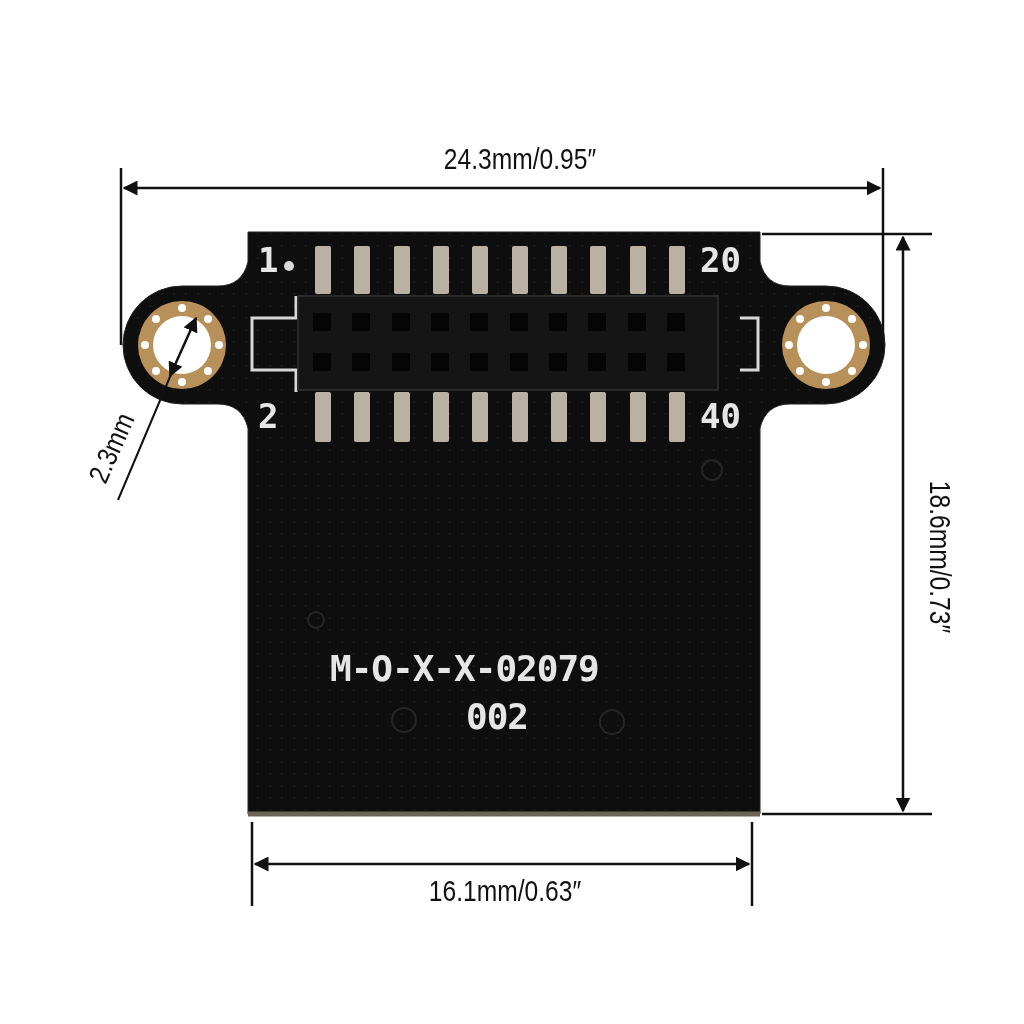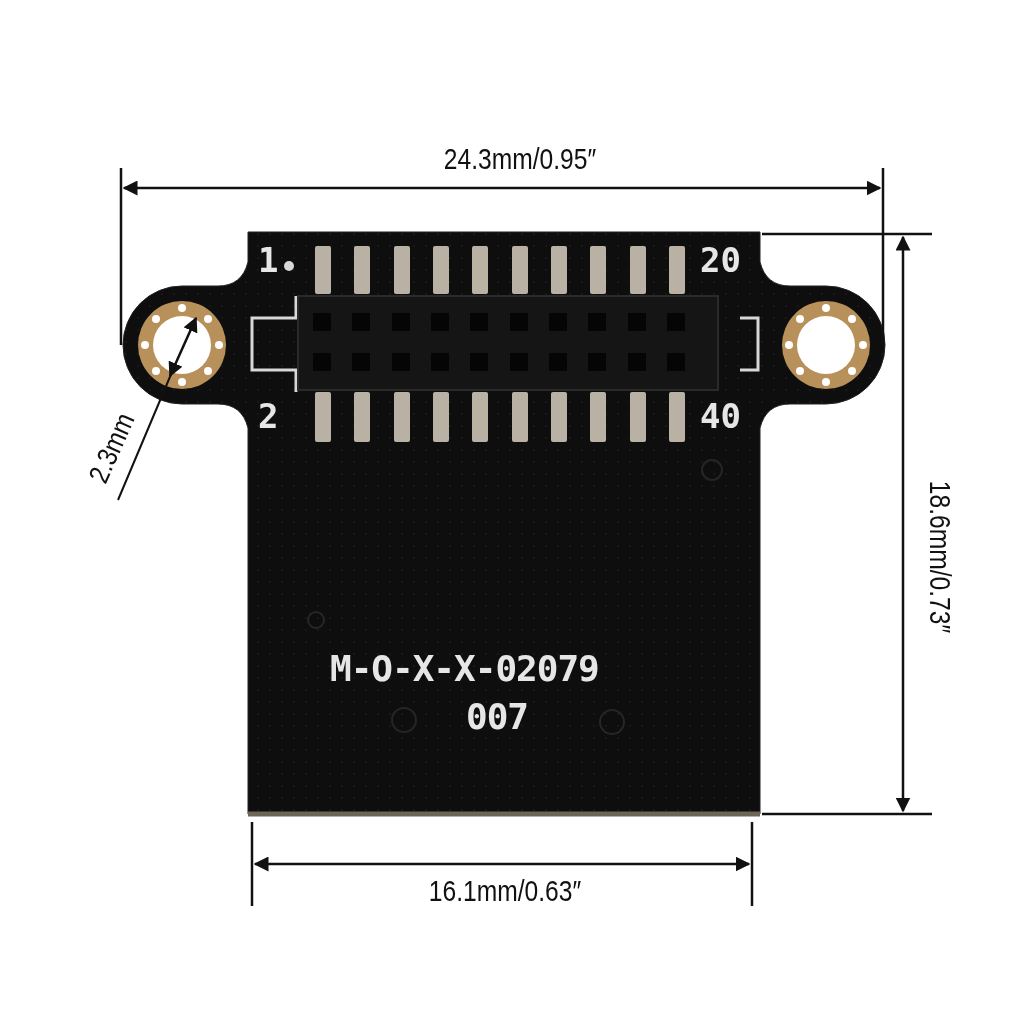--- a/index.html
+++ b/index.html
@@ -149,18 +149,18 @@
     <line x1="172" y1="372" x2="118" y2="500" stroke-width="2"></line>
   </g>
 </svg>
 
 <div class="silk" style="left:258px;top:240px;font-size:34px;">1</div>
 <div class="silk" style="left:700px;top:240px;font-size:34px;">20</div>
 <div class="silk" style="left:258px;top:396px;font-size:34px;">2</div>
 <div class="silk" style="left:700px;top:396px;font-size:34px;">40</div>
 
 <div class="silk" style="left:322px;top:648px;font-size:36px;letter-spacing:-1px;margin-left:8px;">M-O-X-X-02079</div>
-<div class="silk" style="left:466px;top:696px;font-size:36px;letter-spacing:-1px;">007</div>
+<div class="silk" style="left:466px;top:696px;font-size:36px;letter-spacing:-1px;">002</div>
 
 <div class="dim-text" style="left:380px;top:142px;width:280px;text-align:center;">24.3mm/0.95″</div>
 <div class="dim-text" style="left:370px;top:874px;width:270px;text-align:center;">16.1mm/0.63″</div>
 <div class="dim-text" style="left:805px;top:540px;width:270px;text-align:center;transform:rotate(90deg) scaleX(0.82);">18.6mm/0.73″</div>
 <div class="dim-text" style="left:62px;top:432px;width:100px;text-align:center;font-size:28px;transform:rotate(-66deg) scaleX(0.85);">2.3mm</div>
 
 </body></html>

